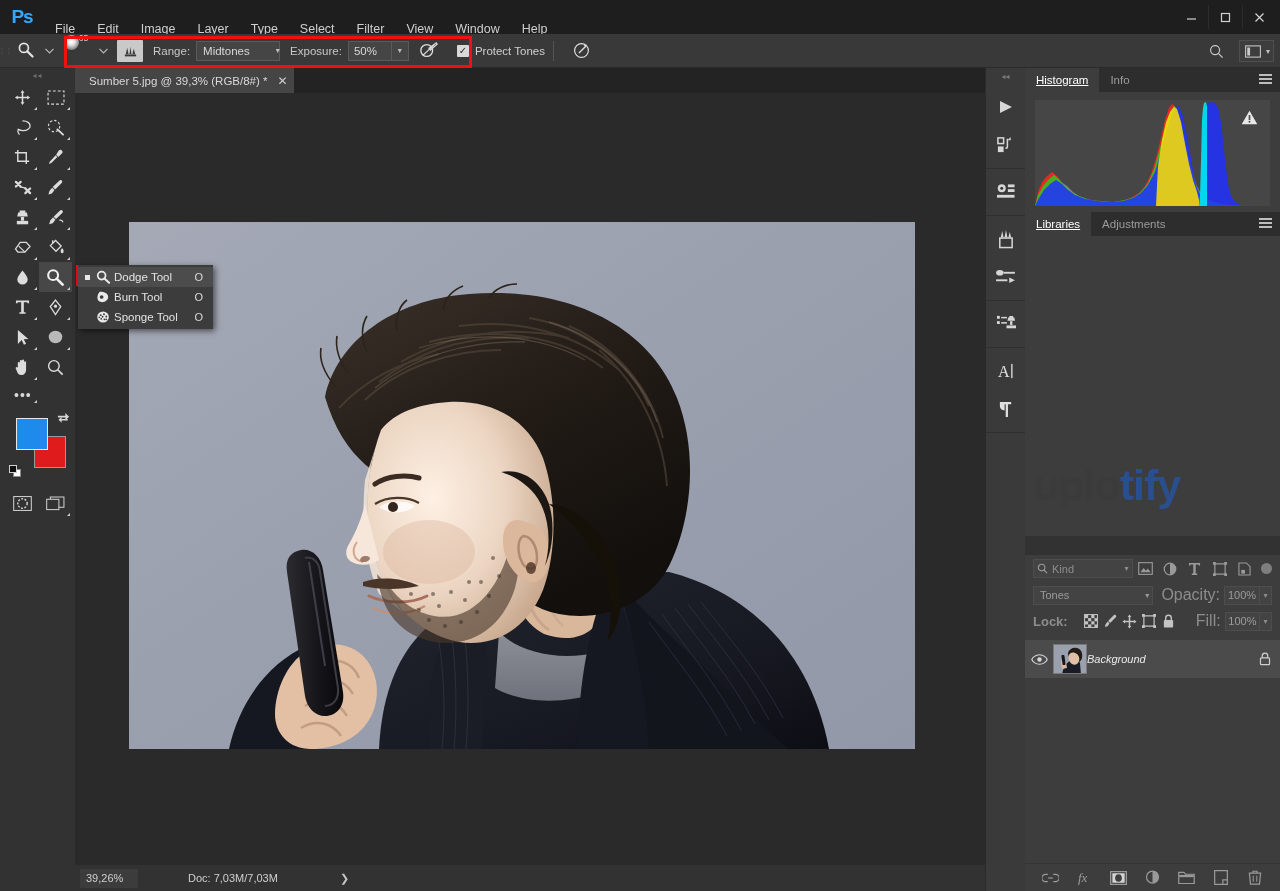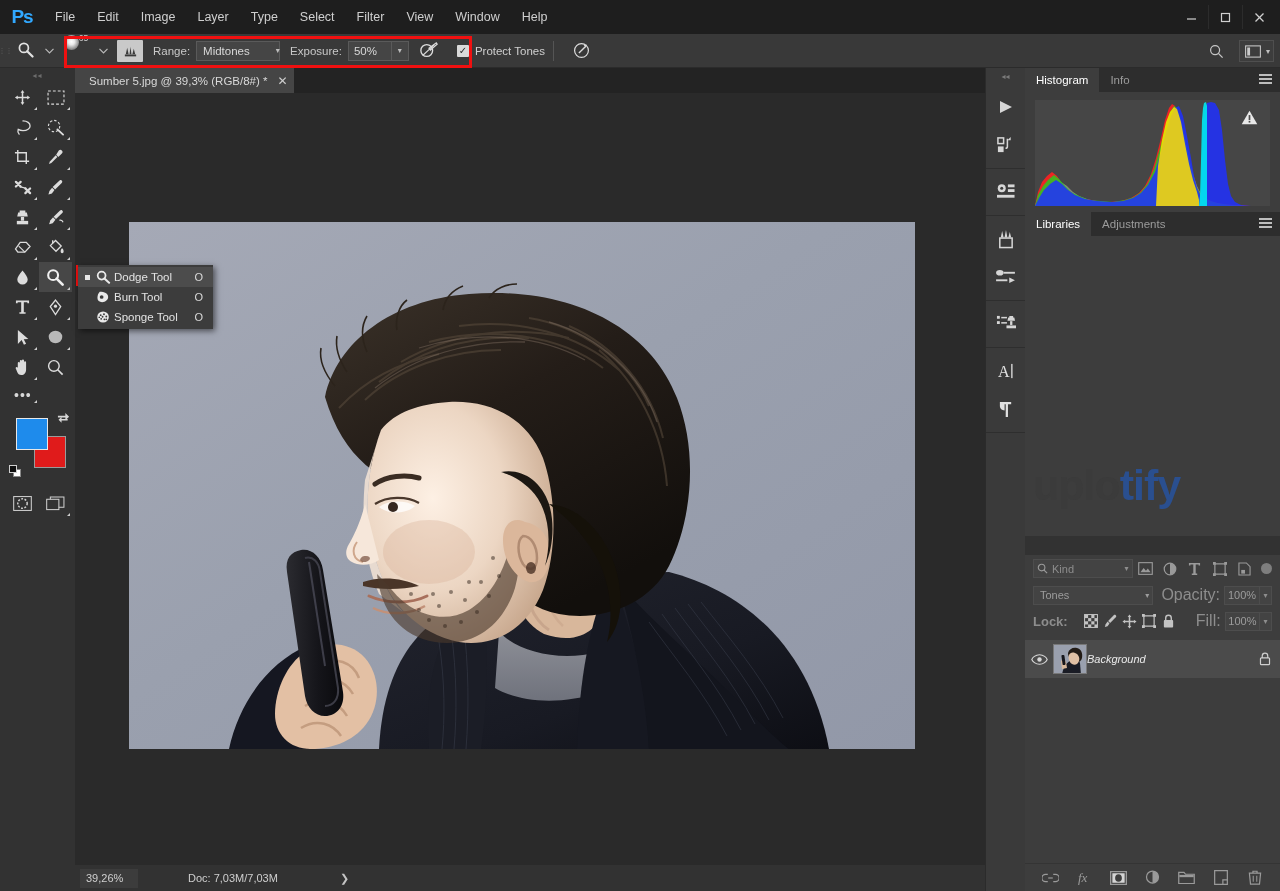--- a/index.html
+++ b/index.html
@@ -17,21 +17,21 @@
     position: absolute; left: 0; top: 0; width: 1280px; height: 34px;
     background: #1e1e1e; display: flex; align-items: center;
   }
   .ps-logo {
     width: 44px; height: 34px; display: flex; align-items: center; justify-content: center;
     color: #31a8ff; font-weight: bold; font-size: 19px; letter-spacing: -1px;
     font-family: "Liberation Sans", sans-serif;
   }
   .menu-items { display: flex; align-items: center; height: 34px; }
   .menu-item {
-    padding: 0 11px; height: 34px; line-height: 34px;
+    padding: 12px 11px; height: 34px; line-height: 34px;
     color: #cfcfcf; font-size: 12.5px; cursor: default; white-space: nowrap;
   }
   .win-controls { position: absolute; right: 4px; top: 0; height: 34px; display: flex; align-items: center; }
   .win-btn {
     width: 34px; height: 24px; display: flex; align-items: center; justify-content: center;
     color: #d0d0d0; font-size: 12px; border-left: 1px solid #2c2c2c;
   }
   .win-btn:first-child { border-left: none; }
   .win-btn svg { display:block; }
 
@@ -200,21 +200,21 @@
   .vd-cell { height: 38px; display: flex; align-items: center; justify-content: center; color: #d6d6d6; }
 
   
   .rpanels { position: absolute; left: 1025px; top: 68px; width: 255px; height: 823px; background: #323232; }
   .panel-tabs {
     height: 24px; background: #2d2d2d; display: flex; align-items: stretch; position: relative;
   }
   .ptab {
     display: flex; align-items: center; padding: 0 11px; font-size: 11.5px; color: #9b9b9b;
   }
-  .ptab.active { background: #3d3d3d; color: #ffffff; }
+  .ptab.active { background: #3d3d3d; color: #ffffff; text-decoration: underline; }
   .pmenu {
     position: absolute; right: 8px; top: 0; height: 24px; display: flex; align-items: center;
     color: #bdbdbd;
   }
   .pmenu i { display: block; width: 13px; border-top: 2px solid #bdbdbd; margin-bottom: 2px; }
   .panel-body { background: #3d3d3d; }
 
   
   .histo-wrap { height: 120px; padding: 8px 10px 6px 10px; position: relative; }
   .histo {

